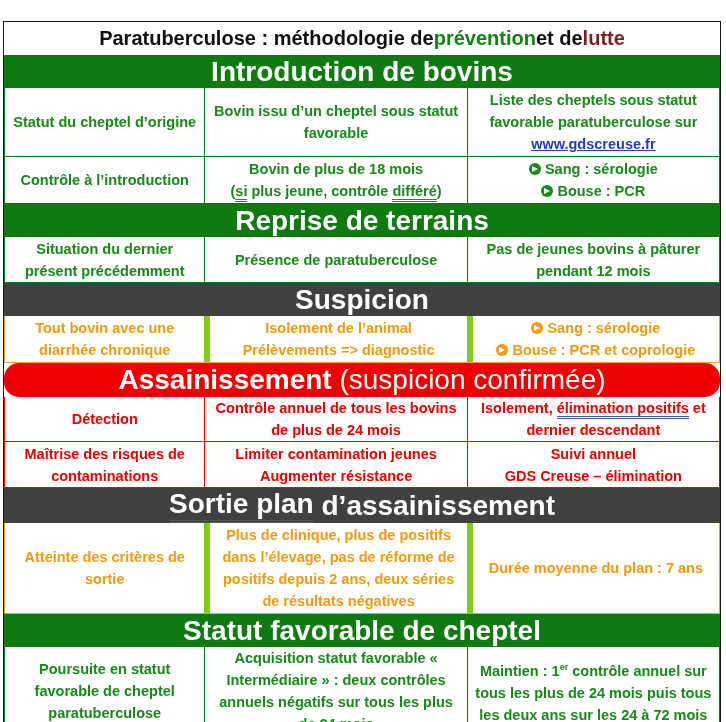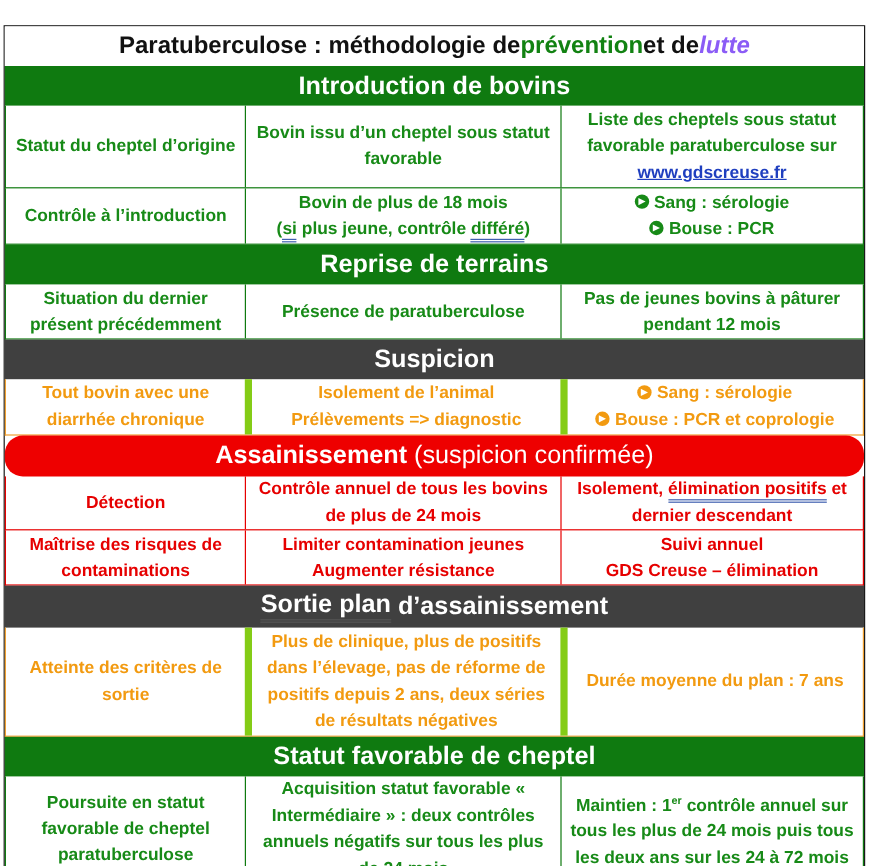--- a/index.html
+++ b/index.html
@@ -1,20 +1,20 @@
 <!DOCTYPE html>
 <html><head>
 <meta charset="utf-8">
 <style>
   html,body{margin:0;padding:0;background:#ffffff;}
   body{width:726px;height:722px;position:relative;overflow:hidden;font-family:"Liberation Sans",sans-serif;}
   .tbl{position:absolute;left:3px;top:21px;width:718px;border:1px solid #1a1a1a;box-sizing:border-box;}
   .title{height:33px;display:flex;align-items:center;justify-content:center;font-weight:bold;font-size:20px;color:#111;white-space:nowrap;background:#fff;}
-  .title .g{color:#128212;} .title .r{color:#8b5cf6;font-style:italic;}
-  .hdr{display:flex;align-items:center;justify-content:center;color:#fff;font-weight:bold;font-size:21px;white-space:nowrap;box-sizing:border-box;}
+  .title .g{color:#128212;} .title .r{color:#7f1d1d;}
+  .hdr{display:flex;align-items:center;justify-content:center;color:#fff;font-weight:bold;font-size:28px;white-space:nowrap;box-sizing:border-box;}
   .hdr .light{font-weight:normal;}
   .row{display:flex;box-sizing:border-box;}
   .cell{display:flex;align-items:center;justify-content:center;text-align:center;font-weight:bold;font-size:14.5px;line-height:22px;box-sizing:border-box;padding:0 4px;}
   .c1{width:200px;} .c2{width:263px;} .c3{width:253px;}
   .green{color:#178a17;} .orange{color:#f29a10;} .red{color:#e60000;}
   .bg-green{background:#0f7a10;} .bg-orange{background:#404040;} .bg-red{background:#ee0000;border-radius:15px;}
   .bgreen{border:1px solid #0f7a10;border-top:none;} .bgreen .cell+.cell{border-left:1px solid #0f7a10;}
   .borange{border:1px solid #f0a030;border-top:none;} .borange .cell+.cell{border-left:6px solid #84cc16;}
   .bred{border:1px solid #e60000;border-top:none;} .bred .cell+.cell{border-left:1px solid #e60000;}
   .arrow{display:inline-block;width:12px;height:12px;border-radius:50%;background:currentColor;position:relative;margin-right:4px;vertical-align:-1px;}

